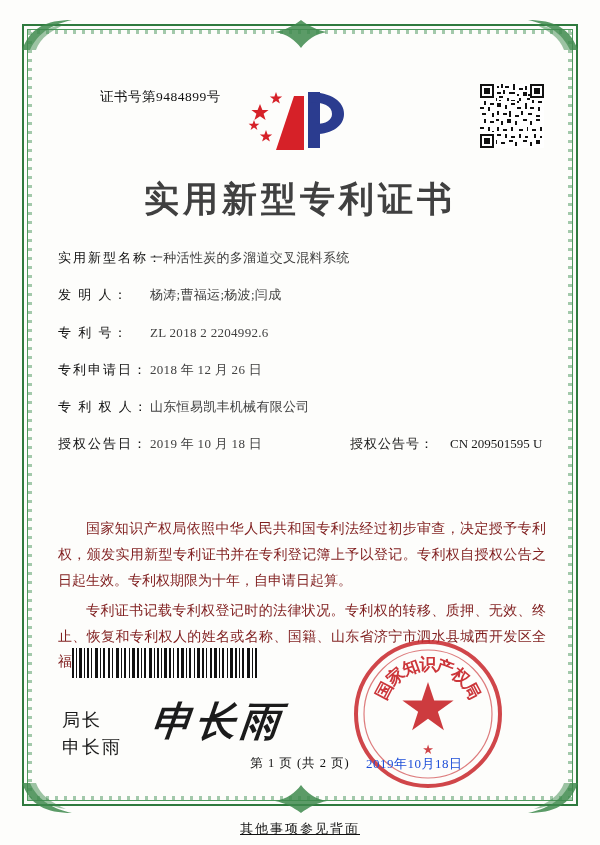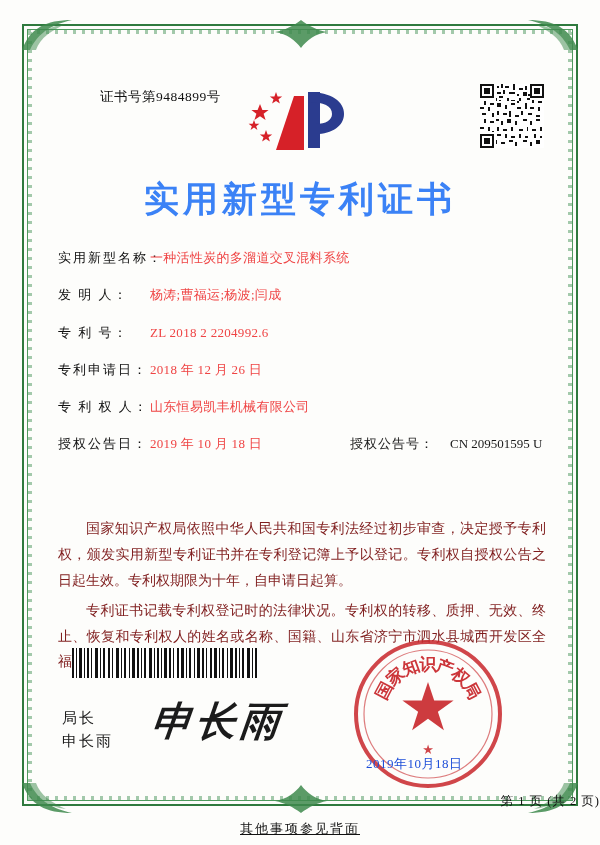--- a/index.html
+++ b/index.html
@@ -88,21 +88,21 @@
     background-color: #fff;
   }
 
   .title {
     position: absolute;
     left: 0; right: 0; top: 176px;
     text-align: center;
     font-size: 35px;
     font-weight: bold;
     letter-spacing: 4px;
-    color: #3b82f6;
+    color: #404040;
     font-family: "Liberation Serif", "DejaVu Serif", serif;
   }
 
   
   .fields {
     position: absolute;
     left: 58px;
     top: 248px;
     width: 492px;
     font-size: 13px;
@@ -116,21 +116,21 @@
   }
   .field-label {
     width: 92px;
     flex: 0 0 92px;
     letter-spacing: 2px;
     color: #111;
   }
   .field-value {
     flex: 1 1 auto;
     letter-spacing: .3px;
-    color: #ef4444;
+    color: #404040;
   }
   .field-row.dual .field-value {
     flex: 0 0 auto;
     width: 200px;
   }
   .field-label2 {
     flex: 0 0 auto;
     letter-spacing: 1px;
     margin-right: 16px;
   }
@@ -155,21 +155,21 @@
   .barcode {
     position: absolute;
     left: 72px; top: 648px;
     width: 186px; height: 30px;
   }
 
   
   .sign-block {
     position: absolute;
     left: 62px; top: 707px;
-    font-size: 15px;
+    font-size: 18px;
     line-height: 1.5;
     letter-spacing: 2px;
     font-family: Liberation Serif, serif;
   }
   .sign-script {
     position: absolute;
     left: 152px; top: 694px;
     font-size: 40px;
     font-family: "Liberation Serif", "DejaVu Serif", serif;
     font-style: italic;
@@ -190,22 +190,22 @@
     left: 366px; top: 755px;
     font-size: 13px;
     color: #1d4ed8;
     letter-spacing: .5px;
     font-family: "Liberation Serif", "DejaVu Serif", serif;
   }
 
   .page-no {
     position: absolute;
     left: 0; right: 0;
-    top: 793px;
-    text-align: right;
+    top: 755px;
+    text-align: center;
     font-size: 12.5px;
     color: #111;
     letter-spacing: 1px;
   }
 
   .footer-note {
     position: absolute;
     left: 0; right: 0;
     top: 820px;
     text-align: center;

